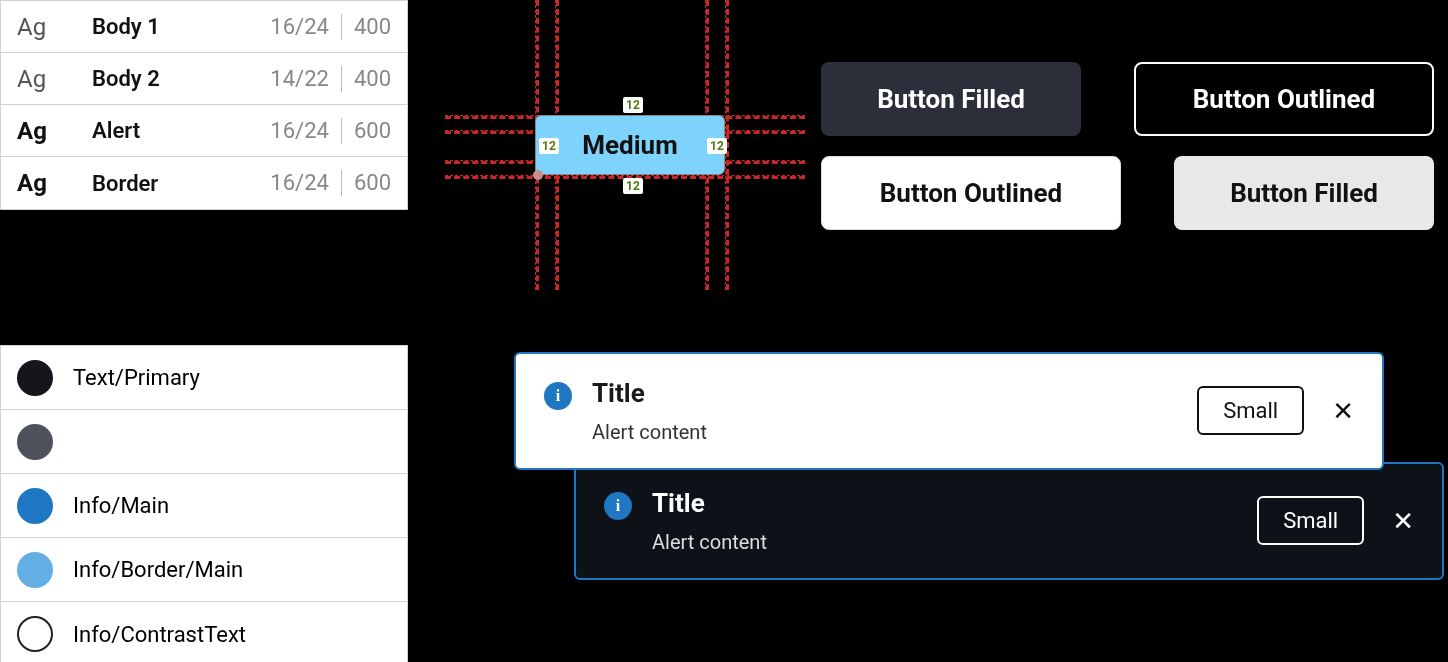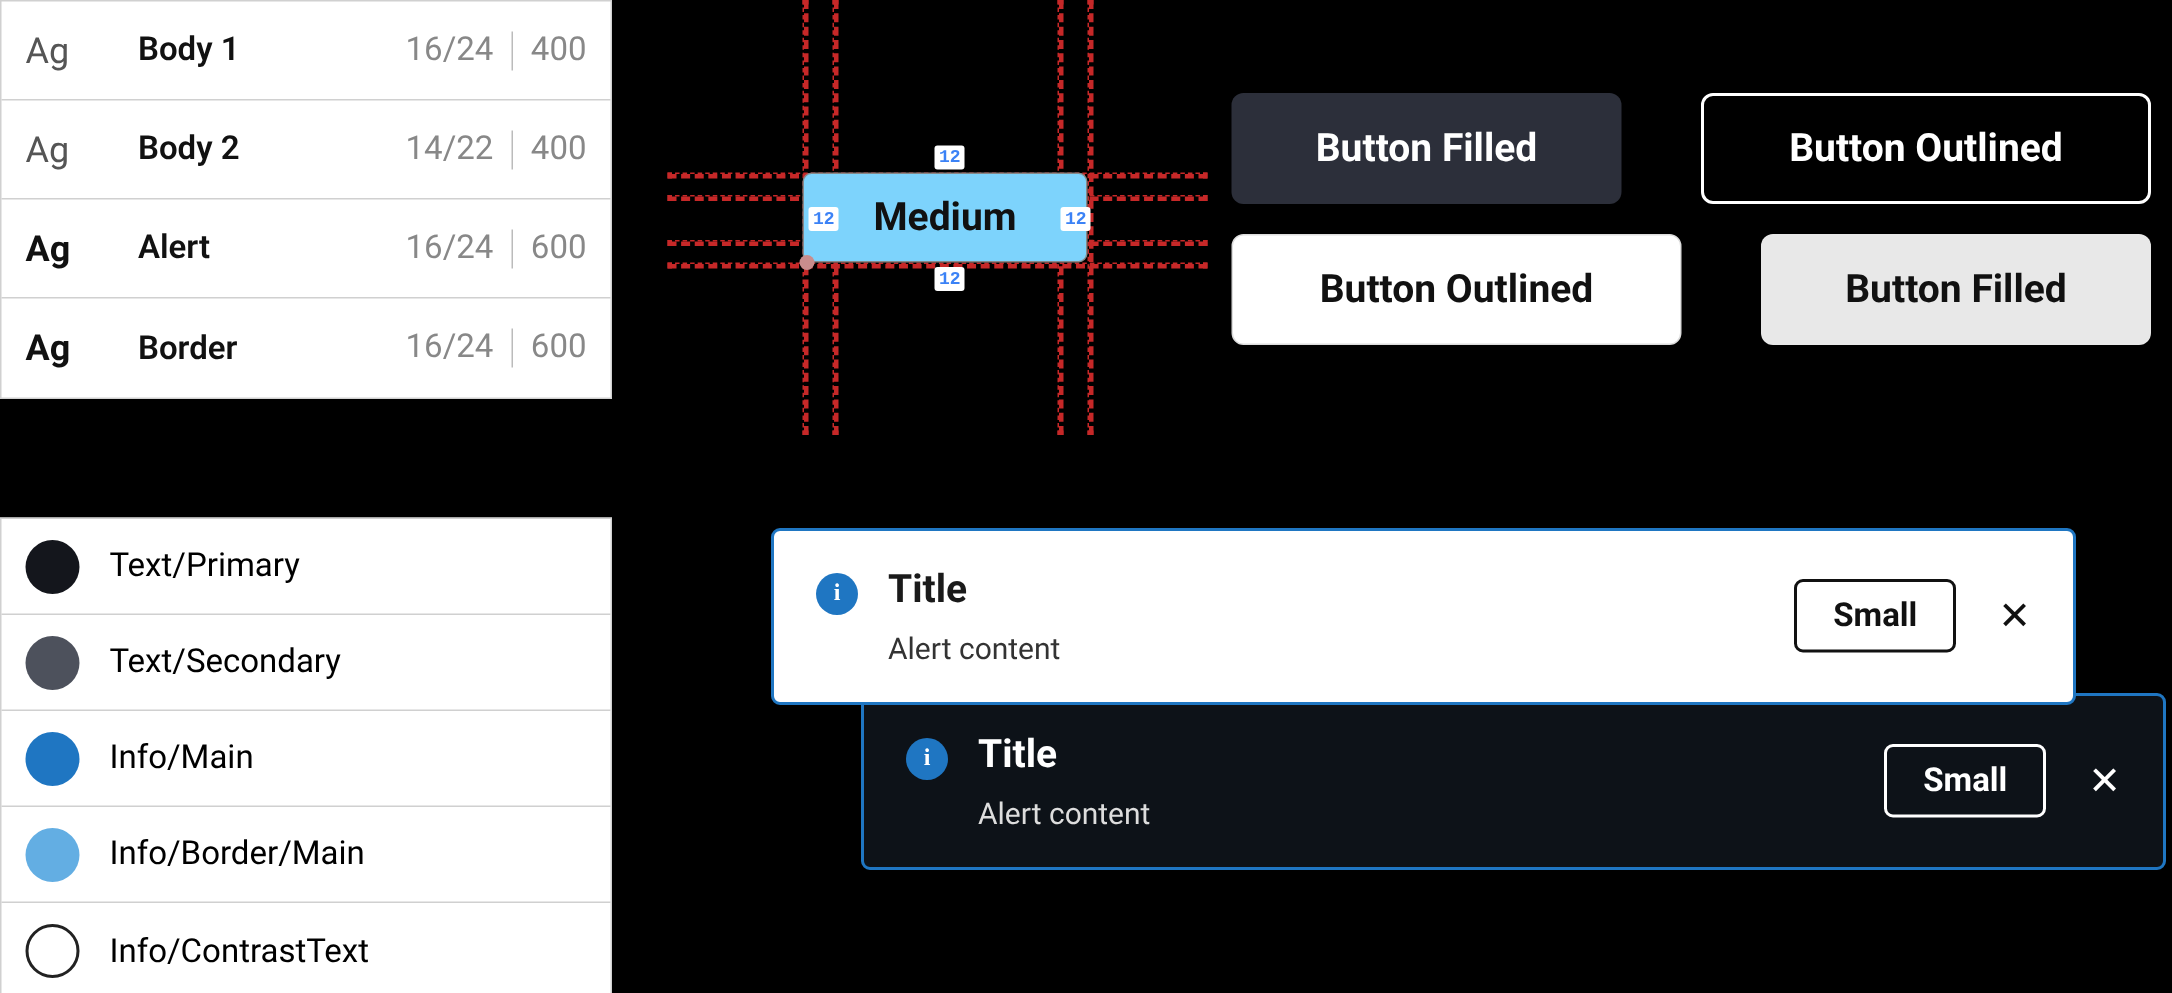--- a/index.html
+++ b/index.html
@@ -19,21 +19,21 @@
     position: absolute;
     left: 0;
     top: 0;
     width: 408px;
     background: #fff;
     border: 1px solid #d0d0d0;
   }
   .typo-row {
     display: flex;
     align-items: center;
-    height: 66px;
+    height: 52px;
     padding: 0 16px;
     border-bottom: 1px solid #d0d0d0;
   }
   .typo-row:last-child { border-bottom: none; }
   .typo-sample {
     width: 56px;
     font-size: 24px;
     color: #555;
   }
   .typo-sample.bold { font-weight: 700; color: #111; }
@@ -118,26 +118,25 @@
   .spec-vline, .spec-hline {
     position: absolute;
     border-color: #c62828;
     border-style: dashed;
   }
   .spec-vline { top: 0; height: 290px; border-left: 1px dashed #c62828; }
   .spec-hline { left: 0; width: 360px; border-top: 1px dashed #c62828; }
   .spec-num {
     position: absolute;
     background: #fff;
-    color: #3b82f6;
+    color: #4d7c0f;
     font-size: 12px;
     font-weight: 700;
     padding: 1px 3px;
     border-radius: 2px;
-    font-family: Liberation Mono, monospace;
   }
   .spec-dot {
     position: absolute;
     width: 10px; height: 10px;
     border-radius: 50%;
     background: #c98d8d;
   }
 
   
   .btn {
@@ -201,21 +200,21 @@
   .alert.light .content { color: #333; }
   .alert.dark .content { color: #ddd; }
   .alert .actions {
     display: flex; align-items: center; gap: 28px;
     margin-top: 8px;
   }
   .alert .small-btn {
     border-radius: 6px;
     padding: 10px 24px;
     font-size: 22px;
-    font-weight: 700;
+    font-weight: 400;
     cursor: pointer;
   }
   .alert.light .small-btn { border: 2px solid #111; color: #111; background: #fff; }
   .alert.dark .small-btn { border: 2px solid #fff; color: #fff; background: transparent; }
   .close-x {
     font-size: 26px;
     cursor: pointer;
     line-height: 1;
   }
   .alert.light .close-x { color: #111; }
@@ -263,21 +262,20 @@
   </div>
 </div>
 
 <div class="color-table">
   <div class="color-row">
     <span class="swatch" style="background:#14161c"></span>
     <span class="color-name">Text/Primary</span>
   </div>
   <div class="color-row">
     <span class="swatch" style="background:#4d515c"></span>
-    <span class="color-name">Text/Secondary</span>
   </div>
   <div class="color-row">
     <span class="swatch" style="background:#1f76c2"></span>
     <span class="color-name">Info/Main</span>
   </div>
   <div class="color-row">
     <span class="swatch" style="background:#63aee3"></span>
     <span class="color-name">Info/Border/Main</span>
   </div>
   <div class="color-row">

